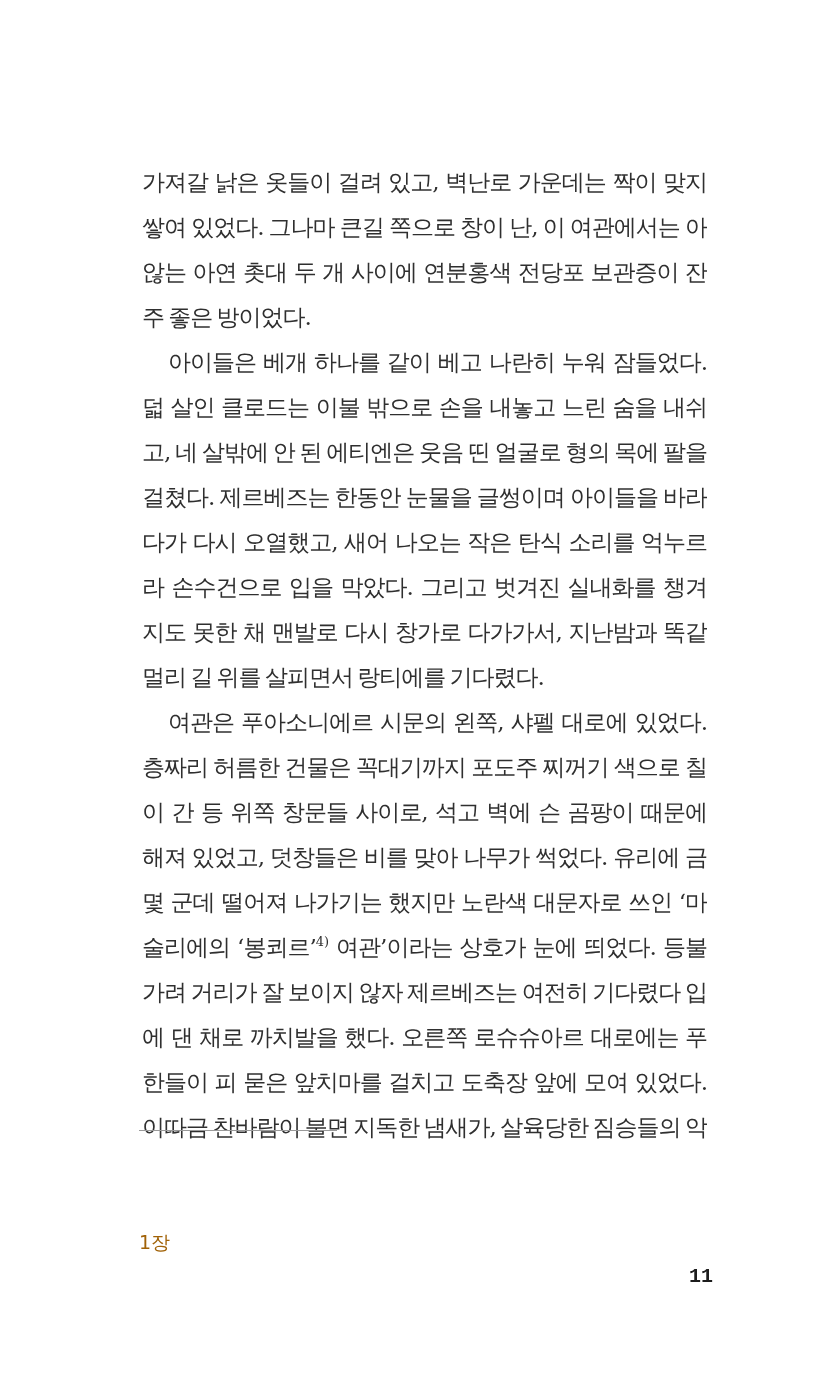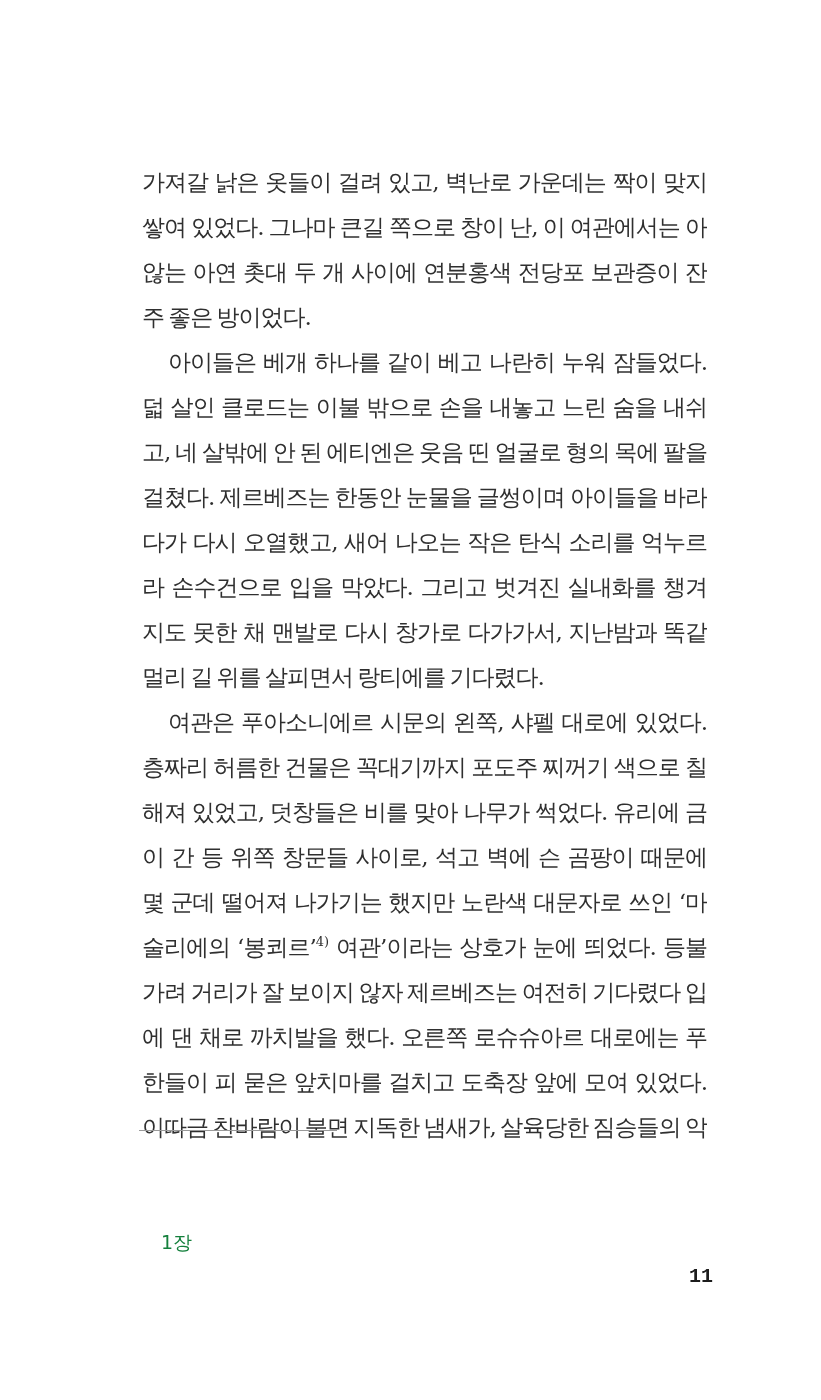--- a/index.html
+++ b/index.html
@@ -59,22 +59,21 @@
     font-size: 20px;
     letter-spacing: -0.5px;
     line-height: 30px;
     color: #2f2f2f;
   }
   .chapter-label {
     position: absolute;
     left: 139px; top: 1230px;
     font-family: "DejaVu Sans", "Liberation Sans", sans-serif;
     font-size: 19px;
-    color: #15803d;
-    margin-left: 22px;
+    color: #a16207;
   }
   .page-number {
     position: absolute;
     right: 108px; top: 1241px;
     font-family: Liberation Mono, monospace;
     font-size: 20px;
     font-weight: 700;
     color: #1c1c1c;
     margin-top: 24px;
   }
@@ -92,22 +91,22 @@
     <p class="line indent">아이들은 베개 하나를 같이 베고 나란히 누워 잠들었다. 여</p>
     <p class="line">덟 살인 클로드는 이불 밖으로 손을 내놓고 느린 숨을 내쉬</p>
     <p class="line">고, 네 살밖에 안 된 에티엔은 웃음 띤 얼굴로 형의 목에 팔을</p>
     <p class="line">걸쳤다. 제르베즈는 한동안 눈물을 글썽이며 아이들을 바라보</p>
     <p class="line">다가 다시 오열했고, 새어 나오는 작은 탄식 소리를 억누르느</p>
     <p class="line">라 손수건으로 입을 막았다. 그리고 벗겨진 실내화를 챙겨 신</p>
     <p class="line">지도 못한 채 맨발로 다시 창가로 다가가서, 지난밤과 똑같이</p>
     <p class="line para-end">멀리 길 위를 살피면서 랑티에를 기다렸다.</p>
     <p class="line indent">여관은 푸아소니에르 시문의 왼쪽, 샤펠 대로에 있었다. 삼</p>
     <p class="line">층짜리 허름한 건물은 꼭대기까지 포도주 찌꺼기 색으로 칠</p>
+    <p class="line">이 간 등 위쪽 창문들 사이로, 석고 벽에 슨 곰팡이 때문에</p>
     <p class="line">해져 있었고, 덧창들은 비를 맞아 나무가 썩었다. 유리에 금</p>
-    <p class="line">이 간 등 위쪽 창문들 사이로, 석고 벽에 슨 곰팡이 때문에</p>
     <p class="line">몇 군데 떨어져 나가기는 했지만 노란색 대문자로 쓰인 ‘마르</p>
     <p class="line"><span>술리에의 ‘봉쾨르’</span><sup class="fn-ref">4)</sup><span> 여관’이라는 상호가 눈에 띄었다. 등불에</span></p>
     <p class="line">가려 거리가 잘 보이지 않자 제르베즈는 여전히 기다렸다 입</p>
     <p class="line">에 댄 채로 까치발을 했다. 오른쪽 로슈슈아르 대로에는 푸주</p>
     <p class="line">한들이 피 묻은 앞치마를 걸치고 도축장 앞에 모여 있었다.</p>
     <p class="line">이따금 찬바람이 불면 지독한 냄새가, 살육당한 짐승들의 악</p>
   </main>
 
   <hr class="footnote-rule">
 

